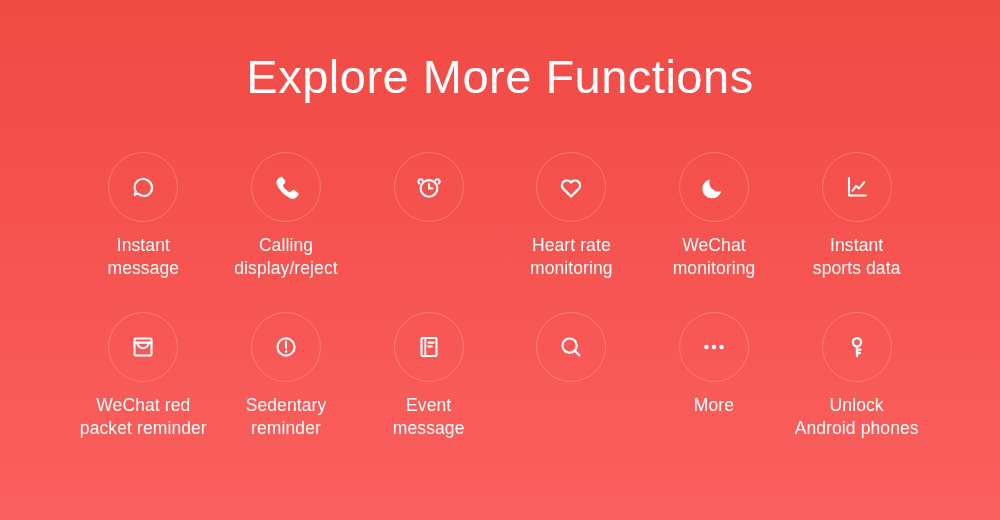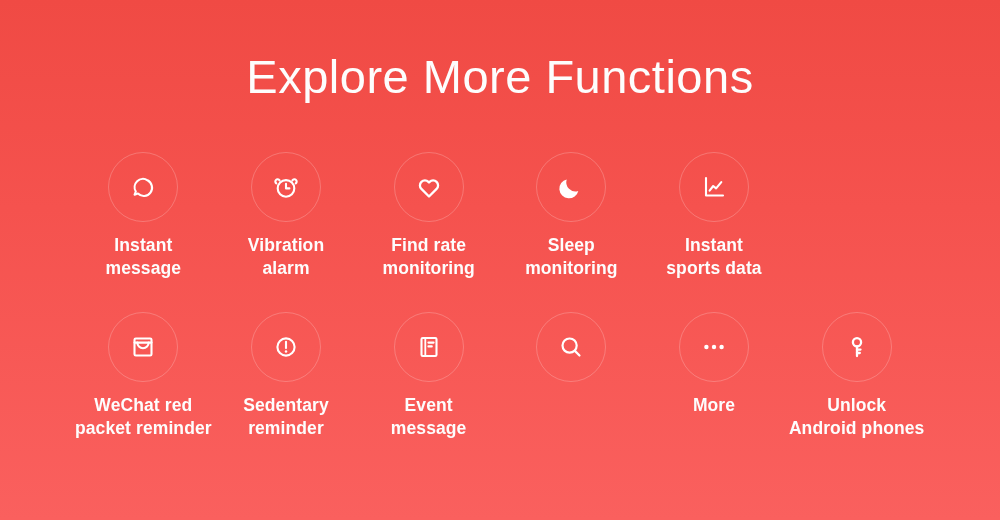--- a/index.html
+++ b/index.html
@@ -54,21 +54,21 @@
     display:flex;
     align-items:center;
     justify-content:center;
     flex:0 0 auto;
   }
   .icon-circle svg { display:block; }
 
   .feature-label {
     margin-top:12px;
     font-size:17.5px;
-    font-weight:700;
+    font-weight:400;
     line-height:1.32;
     text-align:center;
     color:#fdfdfd;
     white-space:pre-line;
     letter-spacing:0.1px;
   }
 </style>
 </head>
 <body>
 
@@ -83,57 +83,66 @@
         <span>
           <svg width="34" height="34" viewBox="0 0 34 34" fill="none" stroke="#ffffff" stroke-width="2.1" stroke-linecap="round" stroke-linejoin="round">
             <path d="M21.5 10.3a8.3 8.3 0 1 1-9.6 13.3l-3.3 1.1 1.2-3.2a8.3 8.3 0 0 1 11.7-11.2z"></path>
           </svg>
         </span>
       </div>
       <div class="feature-label">Instant
 message</div>
     </div>
 
+    <div class="feature-item">
+      <div class="icon-circle">
+        <span>
+          <svg width="34" height="34" viewBox="0 0 34 34" fill="#ffffff">
+            <path d="M10.4 7.6c1.1-1.1 2.6-1 3.4.1l2.1 2.9c.7 1 .5 2.2-.4 3l-1.3 1.1c-.3.3-.4.7-.2 1 .6 1.4 1.5 2.7 2.7 3.9 1.2 1.2 2.5 2.1 3.9 2.7.4.2.8.1 1-.2l1.1-1.3c.8-.9 2-1.1 3-.4l2.9 2.1c1.1.8 1.2 2.3.1 3.4l-1.4 1.4c-1.4 1.4-3.5 1.9-5.4 1.1-3-1.2-5.9-3.2-8.4-5.7-2.5-2.5-4.5-5.4-5.7-8.4-.8-1.9-.3-4 1.1-5.4z"></path>
+          </svg>
+        </span>
+      </div>
+      <div class="feature-label">Calling
+display/reject</div>
+    </div>
 
     <div class="feature-item">
       <div class="icon-circle">
         <span>
           <svg width="34" height="34" viewBox="0 0 34 34" fill="none" stroke="#ffffff" stroke-width="2.1" stroke-linecap="round" stroke-linejoin="round">
             <circle cx="17" cy="18.4" r="8.3"></circle>
             <path d="M17 13.8v4.6h3.4"></path>
             <path d="M10.6 10.3c-.9-1.3-2.6-1.5-3.6-.4-1 1-.9 2.6.3 3.5"></path>
             <path d="M23.4 10.3c.9-1.3 2.6-1.5 3.6-.4 1 1 .9 2.6-.3 3.5"></path>
           </svg>
         </span>
       </div>
-      <div class="feature-label">Vibration
-alarm</div>
     </div>
 
     <div class="feature-item">
       <div class="icon-circle">
         <span>
           <svg width="34" height="34" viewBox="0 0 34 34" fill="none" stroke="#ffffff" stroke-width="2.3" stroke-linecap="round" stroke-linejoin="round">
             <path d="M17 26.5l-7.6-7.6a4.9 4.9 0 0 1 0-7 4.9 4.9 0 0 1 7 0l.6.6.6-.6a4.9 4.9 0 0 1 7 0 4.9 4.9 0 0 1 0 7z"></path>
           </svg>
         </span>
       </div>
-      <div class="feature-label">Find rate
+      <div class="feature-label">Heart rate
 monitoring</div>
     </div>
 
     <div class="feature-item">
       <div class="icon-circle">
         <span>
           <svg width="34" height="34" viewBox="0 0 34 34" fill="#ffffff">
             <path d="M24.3 20.9a9.2 9.2 0 0 1-11.6-11.5 9.6 9.6 0 1 0 11.6 11.5z"></path>
           </svg>
         </span>
       </div>
-      <div class="feature-label">Sleep
+      <div class="feature-label">WeChat
 monitoring</div>
     </div>
 
     <div class="feature-item">
       <div class="icon-circle">
         <span>
           <svg width="34" height="34" viewBox="0 0 34 34" fill="none" stroke="#ffffff" stroke-width="2.1" stroke-linecap="round" stroke-linejoin="round">
             <path d="M9 8v17.5h17"></path>
             <path d="M12.6 20.6l3.6-4.6 2.9 2.4 5.2-6.3"></path>
           </svg>

